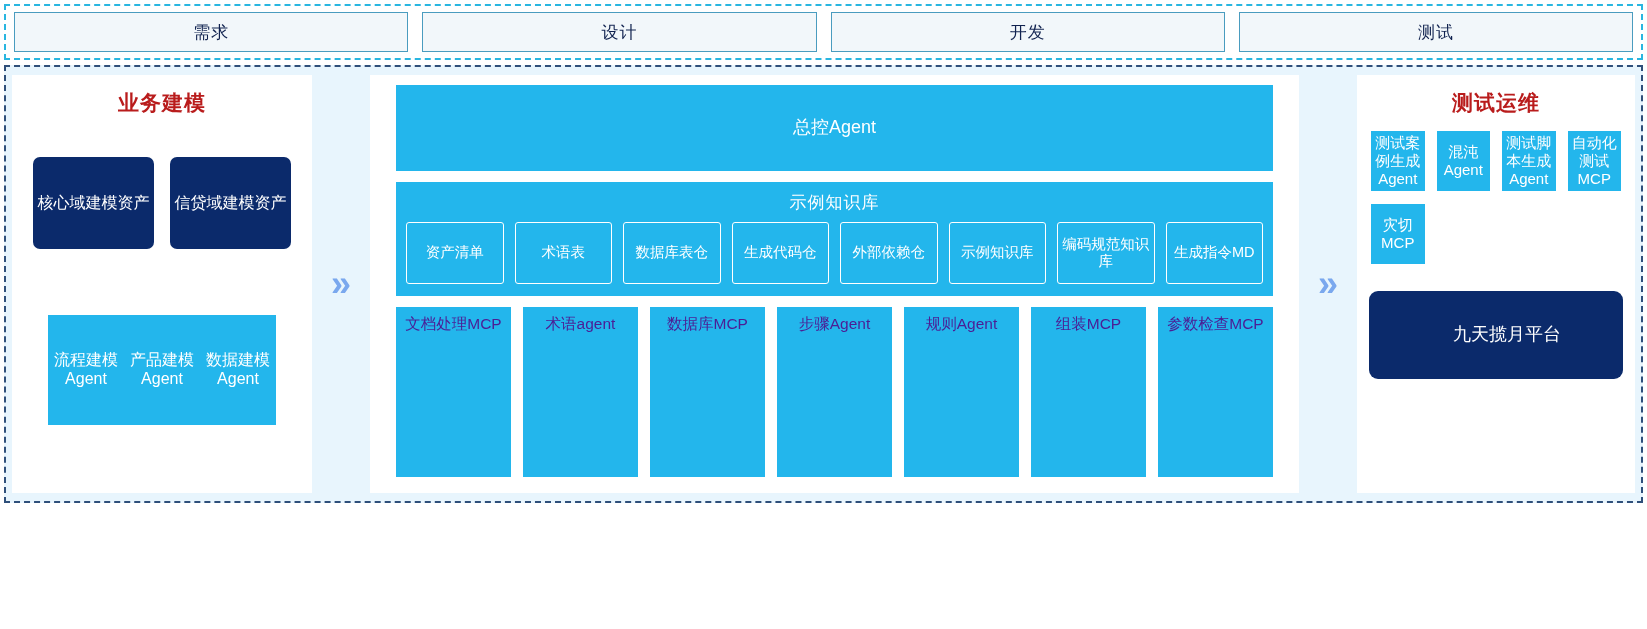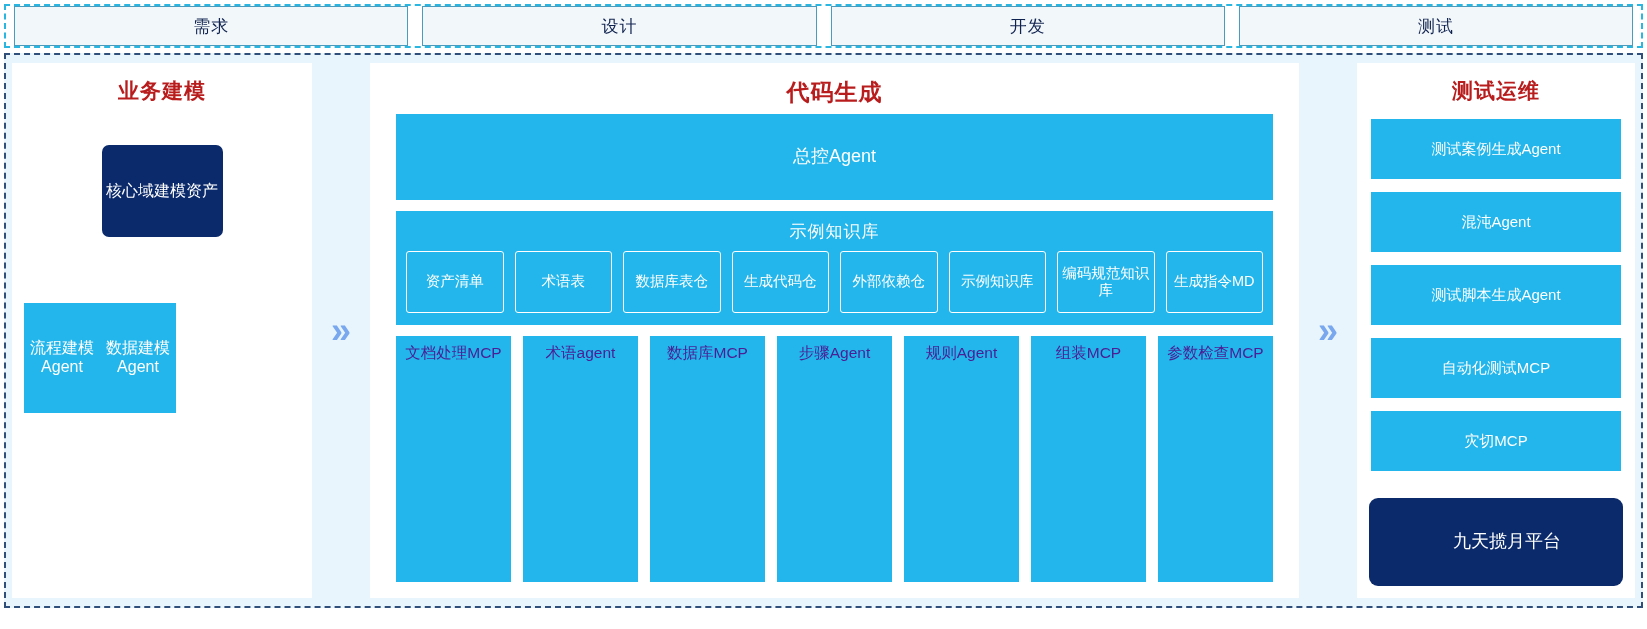--- a/index.html
+++ b/index.html
@@ -111,21 +111,21 @@
   .asset-card {
     width: 121px;
     height: 92px;
     border-radius: 7px;
     font-size: 16px;
     padding: 0 2px;
   }
   .agent-row {
     display: flex;
     gap: 0;
-    justify-content: flex-start;
+    justify-content: center;
     margin-top: 66px;
   }
   .agent-card {
     width: 76px;
     height: 110px;
     font-size: 16px;
     padding: 0 4px;
   }
 
   
@@ -186,21 +186,21 @@
     align-items: flex-start;
     justify-content: center;
     text-align: center;
     line-height: 1.2;
     padding: 8px;
   }
 
   
   .right-grid {
     display: grid;
-    grid-template-columns: 1fr;
+    grid-template-columns: 1fr 1fr 1fr 1fr;
     gap: 13px 12px;
     padding: 8px 2px 0 2px;
   }
   .right-card {
     height: 60px;
     font-size: 15px;
     padding: 0 3px;
   }
   .platform-card {
     margin-top: 27px;
@@ -232,38 +232,43 @@
 
   <div class="main-area">
 
     <div class="panel panel-left">
       <div class="panel-title">业务建模</div>
 
       <div class="asset-row">
         <div class="card card-navy asset-card">
           <span>核心域建模资产</span>
         </div>
+        <div class="card card-navy asset-card">
+          <span>信贷域建模资产</span>
+        </div>
       </div>
 
       <div class="agent-row">
         <div class="card card-blue agent-card">
           <span>流程建模Agent</span>
         </div>
         <div class="card card-blue agent-card">
+          <span>产品建模Agent</span>
+        </div>
+        <div class="card card-blue agent-card">
           <span>数据建模Agent</span>
         </div>
       </div>
     </div>
 
     <div class="chev">
       <span>»</span>
     </div>
 
     <div class="panel panel-mid">
-      <div class="panel-title big">代码生成</div>
 
       <div class="mid-body">
 
         <div class="card card-blue master-agent">
           <span>总控Agent</span>
         </div>
 
         <div class="ctx-block">
           <div class="ctx-title">示例知识库</div>
           <div class="ctx-items">

